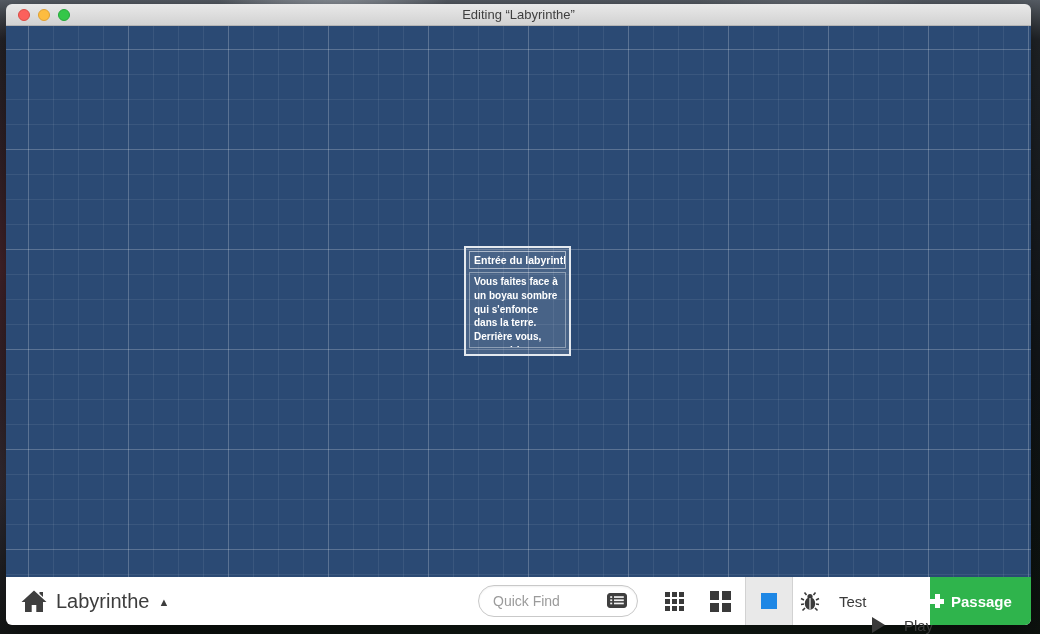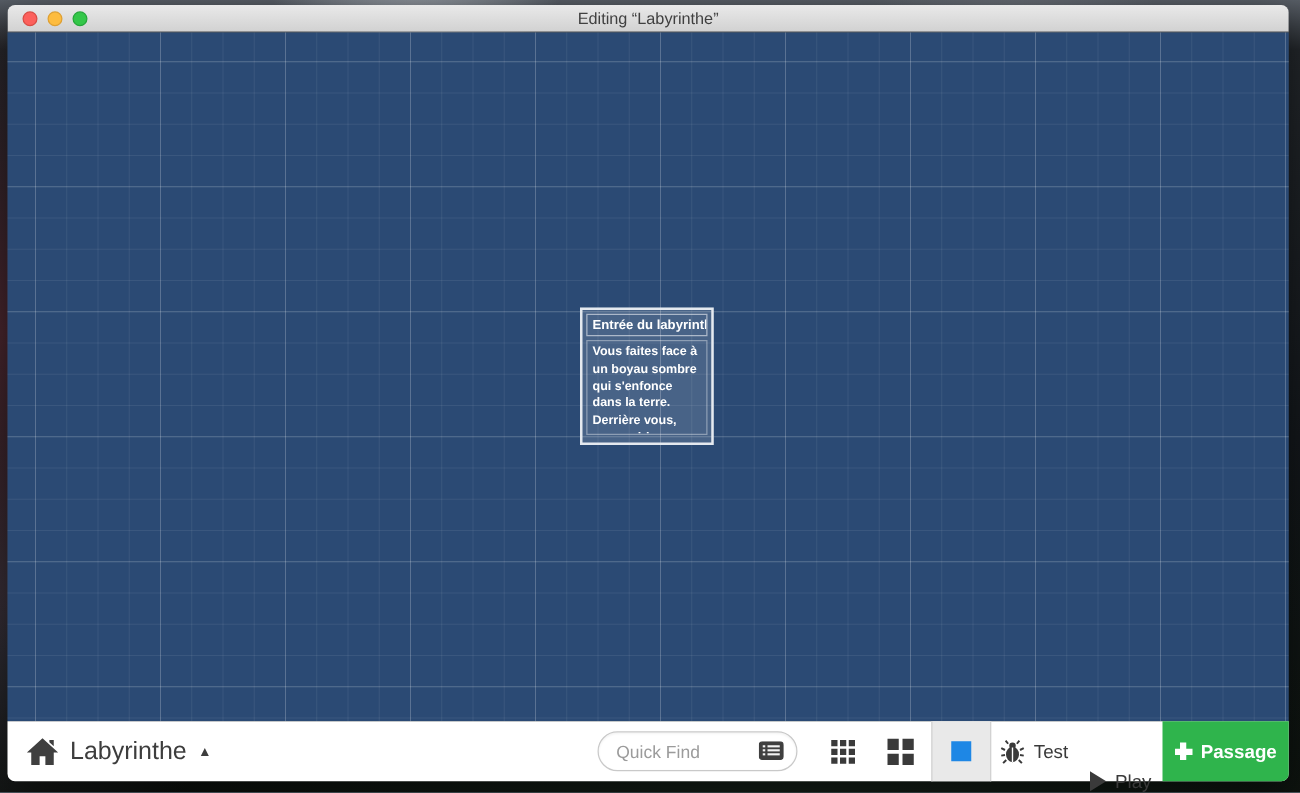--- a/index.html
+++ b/index.html
@@ -116,35 +116,35 @@
   .grid4 { display: grid; grid-template-columns: repeat(2, 9px); grid-auto-rows: 9px; gap: 3px; }
   .grid4 span { background: #3a3a3a; }
 
   .zoom-full {
     left: 739px; width: 48px;
     background: #e9e9e9;
     border-left: 1px solid #d2d2d2; border-right: 1px solid #d2d2d2;
   }
   .blue-square { width: 16px; height: 16px; background: #1e87e5; }
 
-  .text-btn { gap: 7px; cursor: pointer; font-size: 15px; color: #3a3a3a; }
+  .text-btn { gap: 19px; cursor: pointer; font-size: 15px; color: #3a3a3a; }
   .test-btn { left: 794px; }
   .play-btn { left: 866px; margin-top: 24px; }
   .play-tri {
     width: 0; height: 0;
     border-left: 13px solid #3a3a3a;
     border-top: 8px solid transparent;
     border-bottom: 8px solid transparent;
   }
 
   .passage-btn {
     left: 924px; right: 0; width: 101px;
     background: #2fb44c;
     border-radius: 0 0 6px 0;
-    justify-content: center; gap: 7px;
+    gap: 7px;
     cursor: pointer; border: none;
   }
   .passage-btn .label { color: #ffffff; font-size: 15px; font-weight: bold; }
   .plus-icon { position: relative; width: 14px; height: 14px; }
   .plus-icon::before, .plus-icon::after { content: ""; position: absolute; background: #ffffff; }
   .plus-icon::before { left: 4.5px; top: 0; width: 5px; height: 14px; }
   .plus-icon::after { left: 0; top: 4.5px; width: 14px; height: 5px; }
 </style>
 </head>
 <body>

